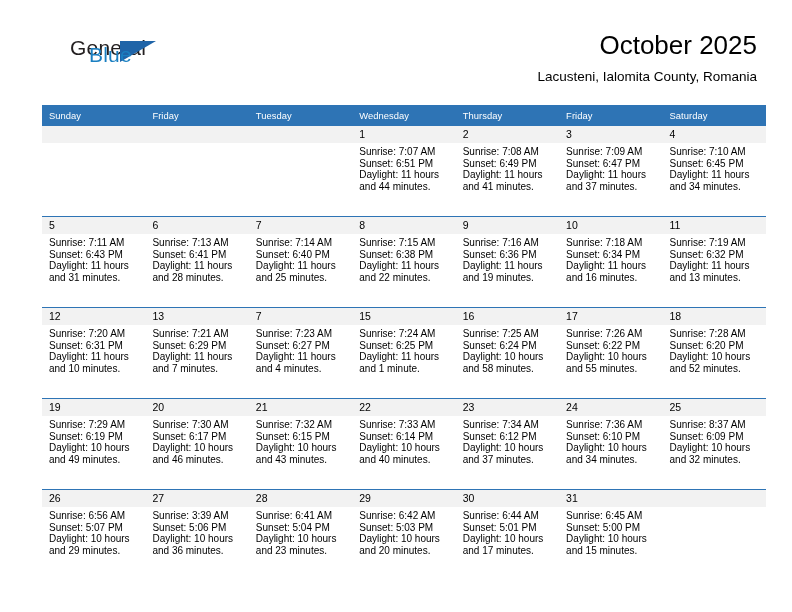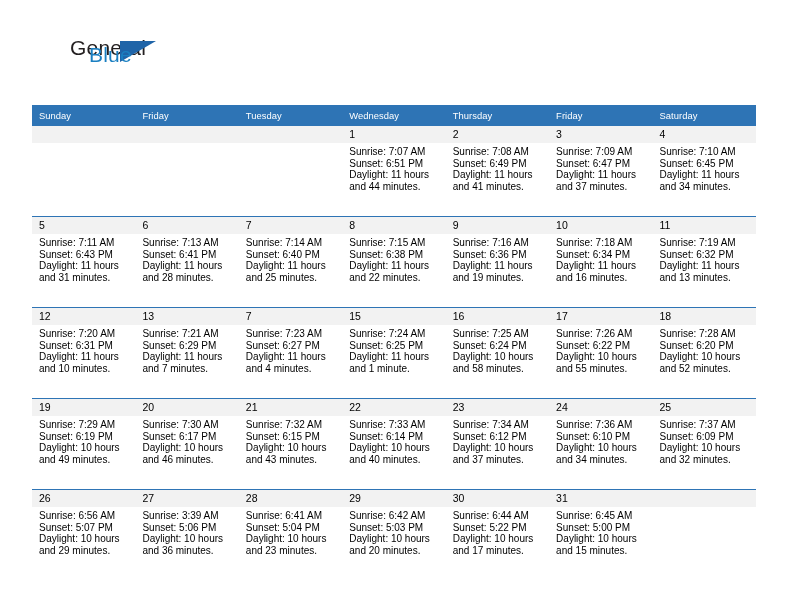--- a/index.html
+++ b/index.html
@@ -82,21 +82,21 @@
     margin-top: 9px;
     font-size: 13.5px;
     color: #000000;
     line-height: 16px;
     white-space: nowrap;
   }
 
   
   .calendar {
     position: absolute;
-    left: 32px;
+    left: 42px;
     top: 105px;
     width: 724px;
     border-collapse: collapse;
     table-layout: fixed;
   }
   .calendar col { width: 103.43px; }
 
   thead th {
     background: #2e74b5;
     color: #ffffff;
@@ -149,20 +149,24 @@
 
 <div class="page">
 
   <div class="header">
     <div class="logo">
       <span class="logo-general">General</span>
       <span class="logo-triangle"></span>
       <span class="logo-blue">Blue</span>
     </div>
 
+    <div class="title-block">
+      <div class="cal-title">October 2025</div>
+      <div class="cal-subtitle">Lacusteni, Ialomita County, Romania</div>
+    </div>
   </div>
 
   <table class="calendar">
     <colgroup>
       <col>
         <col>
         <col>
         <col>
         <col>
         <col>
@@ -463,21 +467,21 @@
                 <div>Sunset: 6:10 PM</div>
                 <div>Daylight: 10 hours</div>
                 <div>and 34 minutes.</div>
               </div>
             </div>
           </td>
           <td>
             <div class="cell">
               <div class="daynum-strip">25</div>
               <div class="details">
-                <div>Sunrise: 7:37 AM</div>
+                <div>Sunrise: 8:37 AM</div>
                 <div>Sunset: 6:09 PM</div>
                 <div>Daylight: 10 hours</div>
                 <div>and 32 minutes.</div>
               </div>
             </div>
           </td>
         </tr>
         <tr class="week-row">
           <td>
             <div class="cell">
@@ -521,21 +525,21 @@
                 <div>Daylight: 10 hours</div>
                 <div>and 20 minutes.</div>
               </div>
             </div>
           </td>
           <td>
             <div class="cell">
               <div class="daynum-strip">30</div>
               <div class="details">
                 <div>Sunrise: 6:44 AM</div>
-                <div>Sunset: 5:22 PM</div>
+                <div>Sunset: 5:01 PM</div>
                 <div>Daylight: 10 hours</div>
                 <div>and 17 minutes.</div>
               </div>
             </div>
           </td>
           <td>
             <div class="cell">
               <div class="daynum-strip">31</div>
               <div class="details">
                 <div>Sunrise: 6:45 AM</div>

